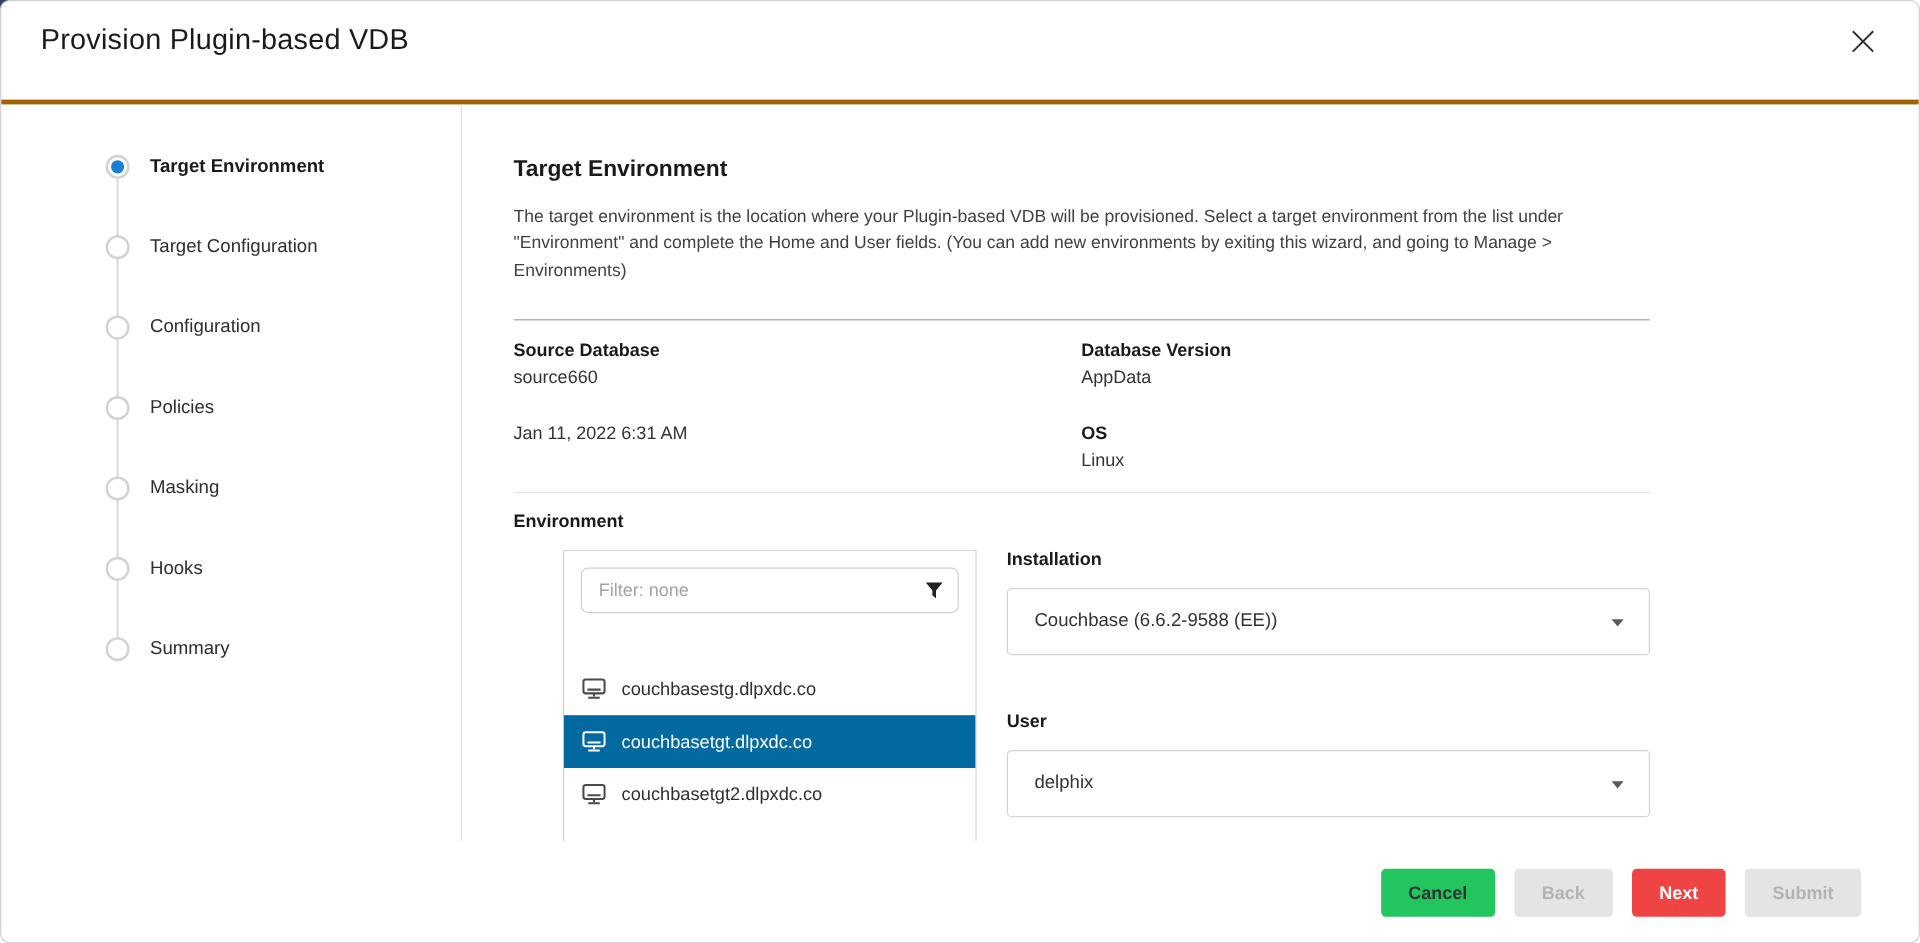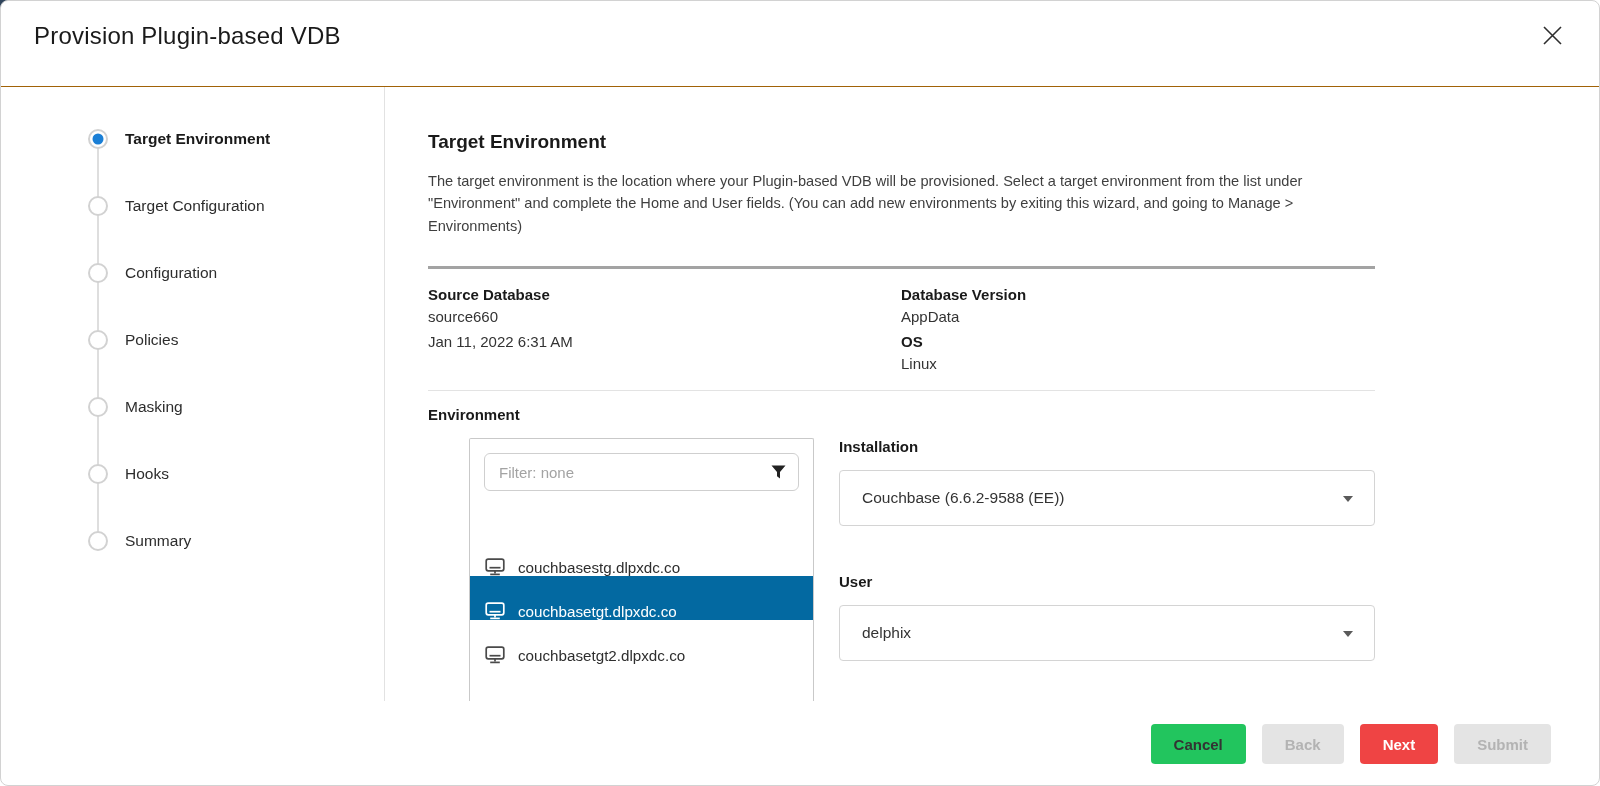--- a/index.html
+++ b/index.html
@@ -3,21 +3,21 @@
 <meta charset="utf-8">
 <style>
   * { margin:0; padding:0; box-sizing:border-box; }
   html,body { width:1600px; height:786px; background:#fff; font-family:"Liberation Sans", sans-serif; }
   .stage { position:relative; width:1600px; height:786px; background:#fff; }
   
   .stage::before { content:""; position:absolute; top:0; left:0; width:14px; height:14px; background:#30455c; }
   .dialog { position:absolute; inset:0; background:#fff; border:1px solid #d2d2d2; border-radius:8px; overflow:hidden; display:flex; flex-direction:column; }
 
   
-  .dlg-header { height:86px; flex:0 0 86px; border-bottom:1px solid #a16207; display:flex; align-items:center; padding:0 30px 16px 33px; }
+  .dlg-header { height:86px; flex:0 0 86px; border-bottom:4px solid #a16207; display:flex; align-items:center; padding:0 30px 16px 33px; }
   .dlg-title { font-size:24px; font-weight:400; color:#1a1a1a; letter-spacing:.2px; }
   .close-btn { margin-left:auto; width:34px; height:34px; display:flex; align-items:center; justify-content:center; cursor:pointer; background:none; border:none; }
 
   
   .dlg-body { flex:0 0 614px; height:614px; display:flex; overflow:hidden; }
 
   
   .stepper { width:384px; flex:0 0 384px; border-right:1px solid #e2e2e2; position:relative; padding-top:18px; }
   .step-line { position:absolute; left:96px; top:52px; width:2px; height:403px; background:#dedede; }
   .step { position:relative; height:67px; display:flex; align-items:center; padding-left:87px; cursor:pointer; }
@@ -25,36 +25,36 @@
   .step.active .dot::after { content:""; position:absolute; left:50%; top:50%; transform:translate(-50%,-50%); width:11px; height:11px; border-radius:50%; background:#1a7fd6; }
   .step-label { margin-left:17px; font-size:15.5px; color:#2d2d2d; }
   .step.active .step-label { font-weight:700; color:#1a1a1a; }
 
   
   .content { padding:44px 0 0 43px; }
   .content-inner { width:947px; }
   .section-heading { font-size:19px; font-weight:700; color:#1a1a1a; margin-bottom:17px; }
   .section-desc { font-size:14.6px; line-height:22.4px; color:#3f3f3f; margin-bottom:29px; }
 
-  .info-section { border-top:3px solid #a3a3a3; border-bottom:1px solid #e3e3e3; padding:17px 0 18px; display:grid; grid-template-columns:473px 1fr; row-gap:8px; }
+  .info-section { border-top:1px solid #a3a3a3; border-bottom:1px solid #e3e3e3; padding:17px 0 18px; display:grid; grid-template-columns:473px 1fr; row-gap:30px; }
   .info-label { font-size:15px; font-weight:700; color:#1a1a1a; margin-bottom:5px; }
   .info-value { font-size:15px; color:#333; }
 
   .fields { display:flex; padding-top:15px; }
   .env-col { width:386px; flex:0 0 386px; }
   .right-col { margin-left:25px; flex:1;margin-top:32px; }
   .field-label { font-size:15px; font-weight:700; color:#1a1a1a; margin-bottom:15px; }
 
   .env-box { border:1px solid #c9c9c9; border-bottom:none; border-radius:2px 2px 0 0; height:281px; overflow:hidden;margin-left:41px; }
   .filter-wrap { margin:14px; position:relative; }
   .filter-input { width:100%; height:38px; border:1px solid #cfcfcf; border-radius:6px; padding:0 40px 0 14px; font-size:15px; color:#333; font-family:"Liberation Sans", sans-serif; outline:none; }
   .filter-input::placeholder { color:#a3a3a3; }
   .funnel { position:absolute; right:13px; top:50%; transform:translateY(-50%); display:flex; }
   .env-list { margin-top:41px; }
-  .env-item { height:44px; display:flex; align-items:flex-end; padding-left:15px; gap:13px; font-size:15.2px; color:#2e2e2e; cursor:pointer; }
+  .env-item { height:44px; display:flex; align-items:center; padding-left:15px; gap:13px; font-size:15.2px; color:#2e2e2e; cursor:pointer; }
   .env-item .host-ic { color:#4a4a4a; display:flex; }
   .env-item.selected { background:#0369a1; color:#fff; }
   .env-item.selected .host-ic { color:#fff; }
 
   .select-box { position:relative; height:56px; border:1px solid #d4d4d4; border-radius:4px; background:#fff; display:flex; align-items:center; padding:0 44px 0 22px; font-size:15.5px; color:#333; cursor:pointer; }
   .caret { position:absolute; right:21px; top:50%; margin-top:-2px; width:0; height:0; border-left:5.5px solid transparent; border-right:5.5px solid transparent; border-top:6.5px solid #5a5a5a; }
   .field-gap { height:47px; }
 
   
   .dlg-footer { flex:1; display:flex; justify-content:flex-end; align-items:flex-start; padding:23px 48px 0 0; gap:16px; }

